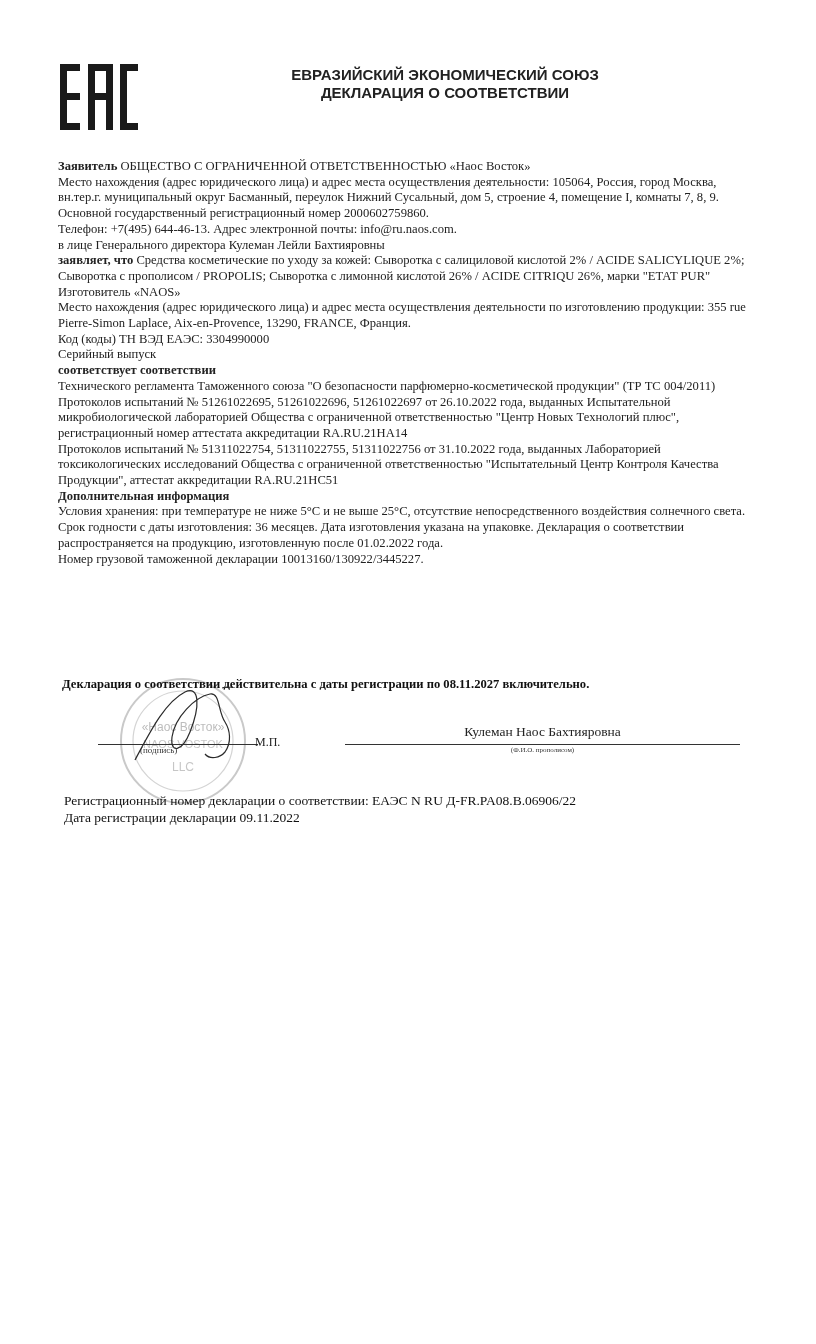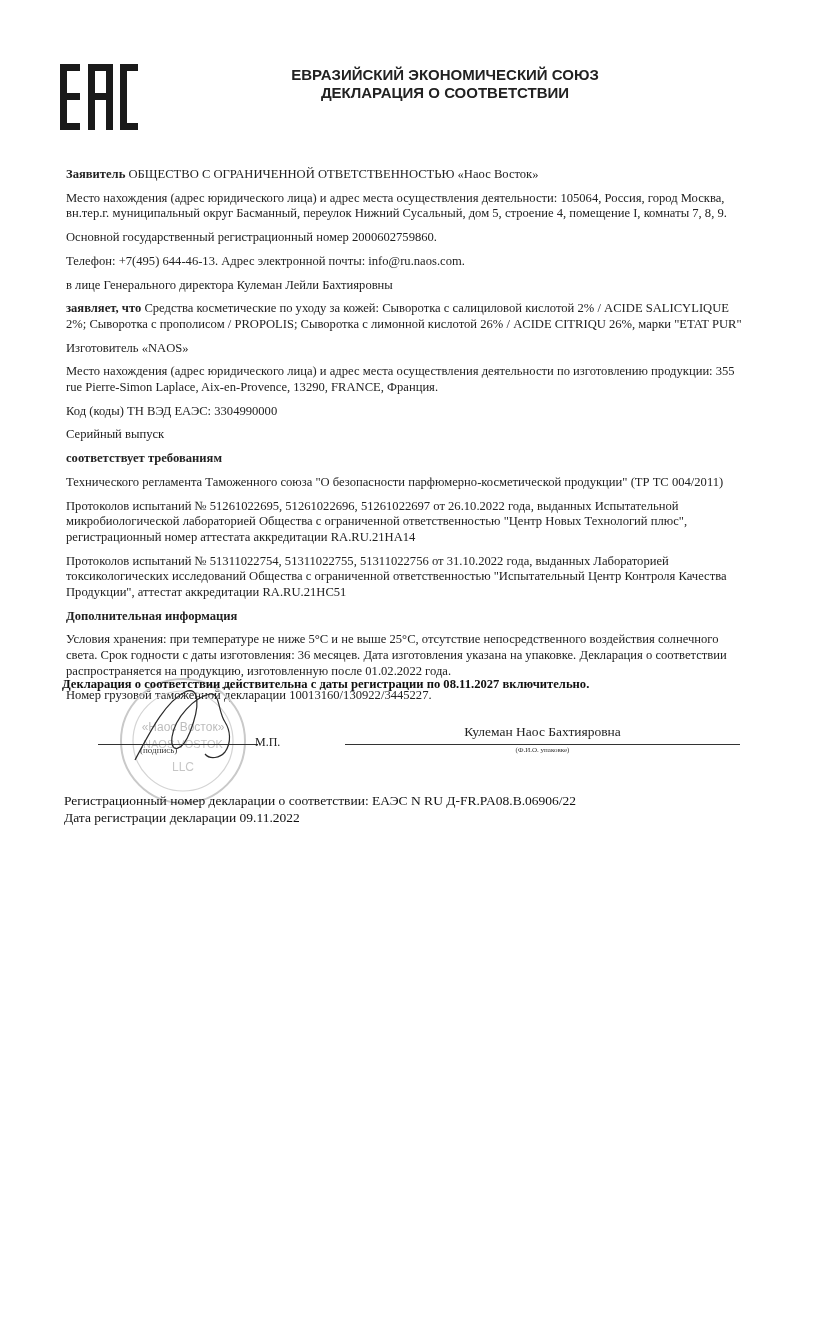--- a/index.html
+++ b/index.html
@@ -5,21 +5,21 @@
   html, body { margin: 0; padding: 0; background: #ffffff; }
   body { width: 816px; height: 1344px; position: relative; overflow: hidden; color: #1a1a1a; }
   .page { position: absolute; left: 0; top: 4px; width: 816px; height: 1344px; padding-left: 48px; }
 
   .eac-logo { position: absolute; left: 58px; top: 58px; width: 82px; height: 70px; }
   .header { position: absolute; left: 230px; top: 62px; width: 430px; text-align: center;
             font-family: "Liberation Sans", sans-serif; font-weight: bold; font-size: 15px; line-height: 18px; color: #222; }
 
   .body-text { position: absolute; left: 58px; top: 155px; width: 700px;
                font-family: "Liberation Serif", serif; font-size: 12.6px; line-height: 15.7px; color: #222; }
-  .body-text p { margin: 8px; font-family: Liberation Serif, serif; }
+  .body-text p { margin: 0; font-family: Liberation Serif, serif; }
   .b { font-weight: bold; }
 
   .validity { position: absolute; left: 62px; top: 673px; font-family: "Liberation Serif", serif;
               font-weight: bold; font-size: 12.6px; color: #111; }
 
   .stamp { position: absolute; left: 118px; top: 672px; width: 130px; height: 130px; }
 
   .sig-line { position: absolute; left: 98px; top: 740px; width: 160px; height: 0; border-top: 1px solid #333; }
   .sig-caption { position: absolute; left: 140px; top: 741px; font-family: "Liberation Serif", serif; font-size: 9px; color: #333; }
   .mp { position: absolute; left: 255px; top: 731px; font-family: "Liberation Serif", serif; font-size: 12px; color: #222; }
@@ -71,21 +71,21 @@
     <p>Основной государственный регистрационный номер 2000602759860.</p>
     <p>Телефон: +7(495) 644-46-13. Адрес электронной почты: info@ru.naos.com.</p>
     <p>в лице Генерального директора Кулеман Лейли Бахтияровны</p>
     <p>
       <span class="b">заявляет, что</span><span> Средства косметические по уходу за кожей: Сыворотка с салициловой кислотой 2% / ACIDE SALICYLIQUE 2%; Сыворотка с прополисом / PROPOLIS; Сыворотка с лимонной кислотой 26% / ACIDE CITRIQU 26%, марки "ETAT PUR"</span>
     </p>
     <p>Изготовитель «NAOS»</p>
     <p>Место нахождения (адрес юридического лица) и адрес места осуществления деятельности по изготовлению продукции: 355 rue Pierre-Simon Laplace, Aix-en-Provence, 13290, FRANCE, Франция.</p>
     <p>Код (коды) ТН ВЭД ЕАЭС: 3304990000</p>
     <p>Серийный выпуск</p>
-    <p class="b">соответствует требованиям</p>
+    <p class="b">соответствует соответствии</p>
     <p>Технического регламента Таможенного союза "О безопасности парфюмерно-косметической продукции" (ТР ТС 004/2011)</p>
     <p>Протоколов испытаний № 51261022695, 51261022696, 51261022697 от 26.10.2022 года, выданных Испытательной микробиологической лабораторией Общества с ограниченной ответственностью "Центр Новых Технологий плюс", регистрационный номер аттестата аккредитации RA.RU.21HA14</p>
     <p>Протоколов испытаний № 51311022754, 51311022755, 51311022756 от 31.10.2022 года, выданных Лабораторией токсикологических исследований Общества с ограниченной ответственностью "Испытательный Центр Контроля Качества Продукции", аттестат аккредитации RA.RU.21HC51</p>
     <p class="b">Дополнительная информация</p>
     <p>Условия хранения: при температуре не ниже 5°С и не выше 25°С, отсутствие непосредственного воздействия солнечного света. Срок годности с даты изготовления: 36 месяцев. Дата изготовления указана на упаковке. Декларация о соответствии распространяется на продукцию, изготовленную после 01.02.2022 года.</p>
     <p>Номер грузовой таможенной декларации 10013160/130922/3445227.</p>
   </div>
 
   <svg class="stamp" viewBox="0 0 130 130">
     <circle cx="65" cy="65" r="62" fill="none" stroke="#c9c9c9" stroke-width="2"></circle>
@@ -101,20 +101,20 @@
   <div class="sig-caption">(подпись)</div>
   <div class="mp">М.П.</div>
 
   <svg class="signature" viewBox="0 0 110 80">
     <path d="M5 78 C 20 50, 35 20, 55 10 C 70 3, 70 25, 60 50 C 52 70, 40 72, 42 55 C 45 35, 65 15, 80 12 C 90 10, 88 30, 95 40 C 100 48, 102 60, 95 70 C 90 76, 80 78, 75 72" fill="none" stroke="#2a2a2a" stroke-width="1.2"></path>
     <path d="M92 6 C 96 4, 100 6, 103 5" fill="none" stroke="#2a2a2a" stroke-width="1"></path>
   </svg>
 
   <div class="name-value">Кулеман Наос Бахтияровна</div>
   <div class="name-line"></div>
-  <div class="name-caption">(Ф.И.О. упаковке)</div>
+  <div class="name-caption">(Ф.И.О. прополисом)</div>
 
   <div class="reg-block">
     <p>Регистрационный  номер декларации  о соответствии:  ЕАЭС N RU Д-FR.PA08.B.06906/22</p>
     <p>Дата регистрации декларации 09.11.2022</p>
   </div>
 
 </div>
 
 </body></html>

